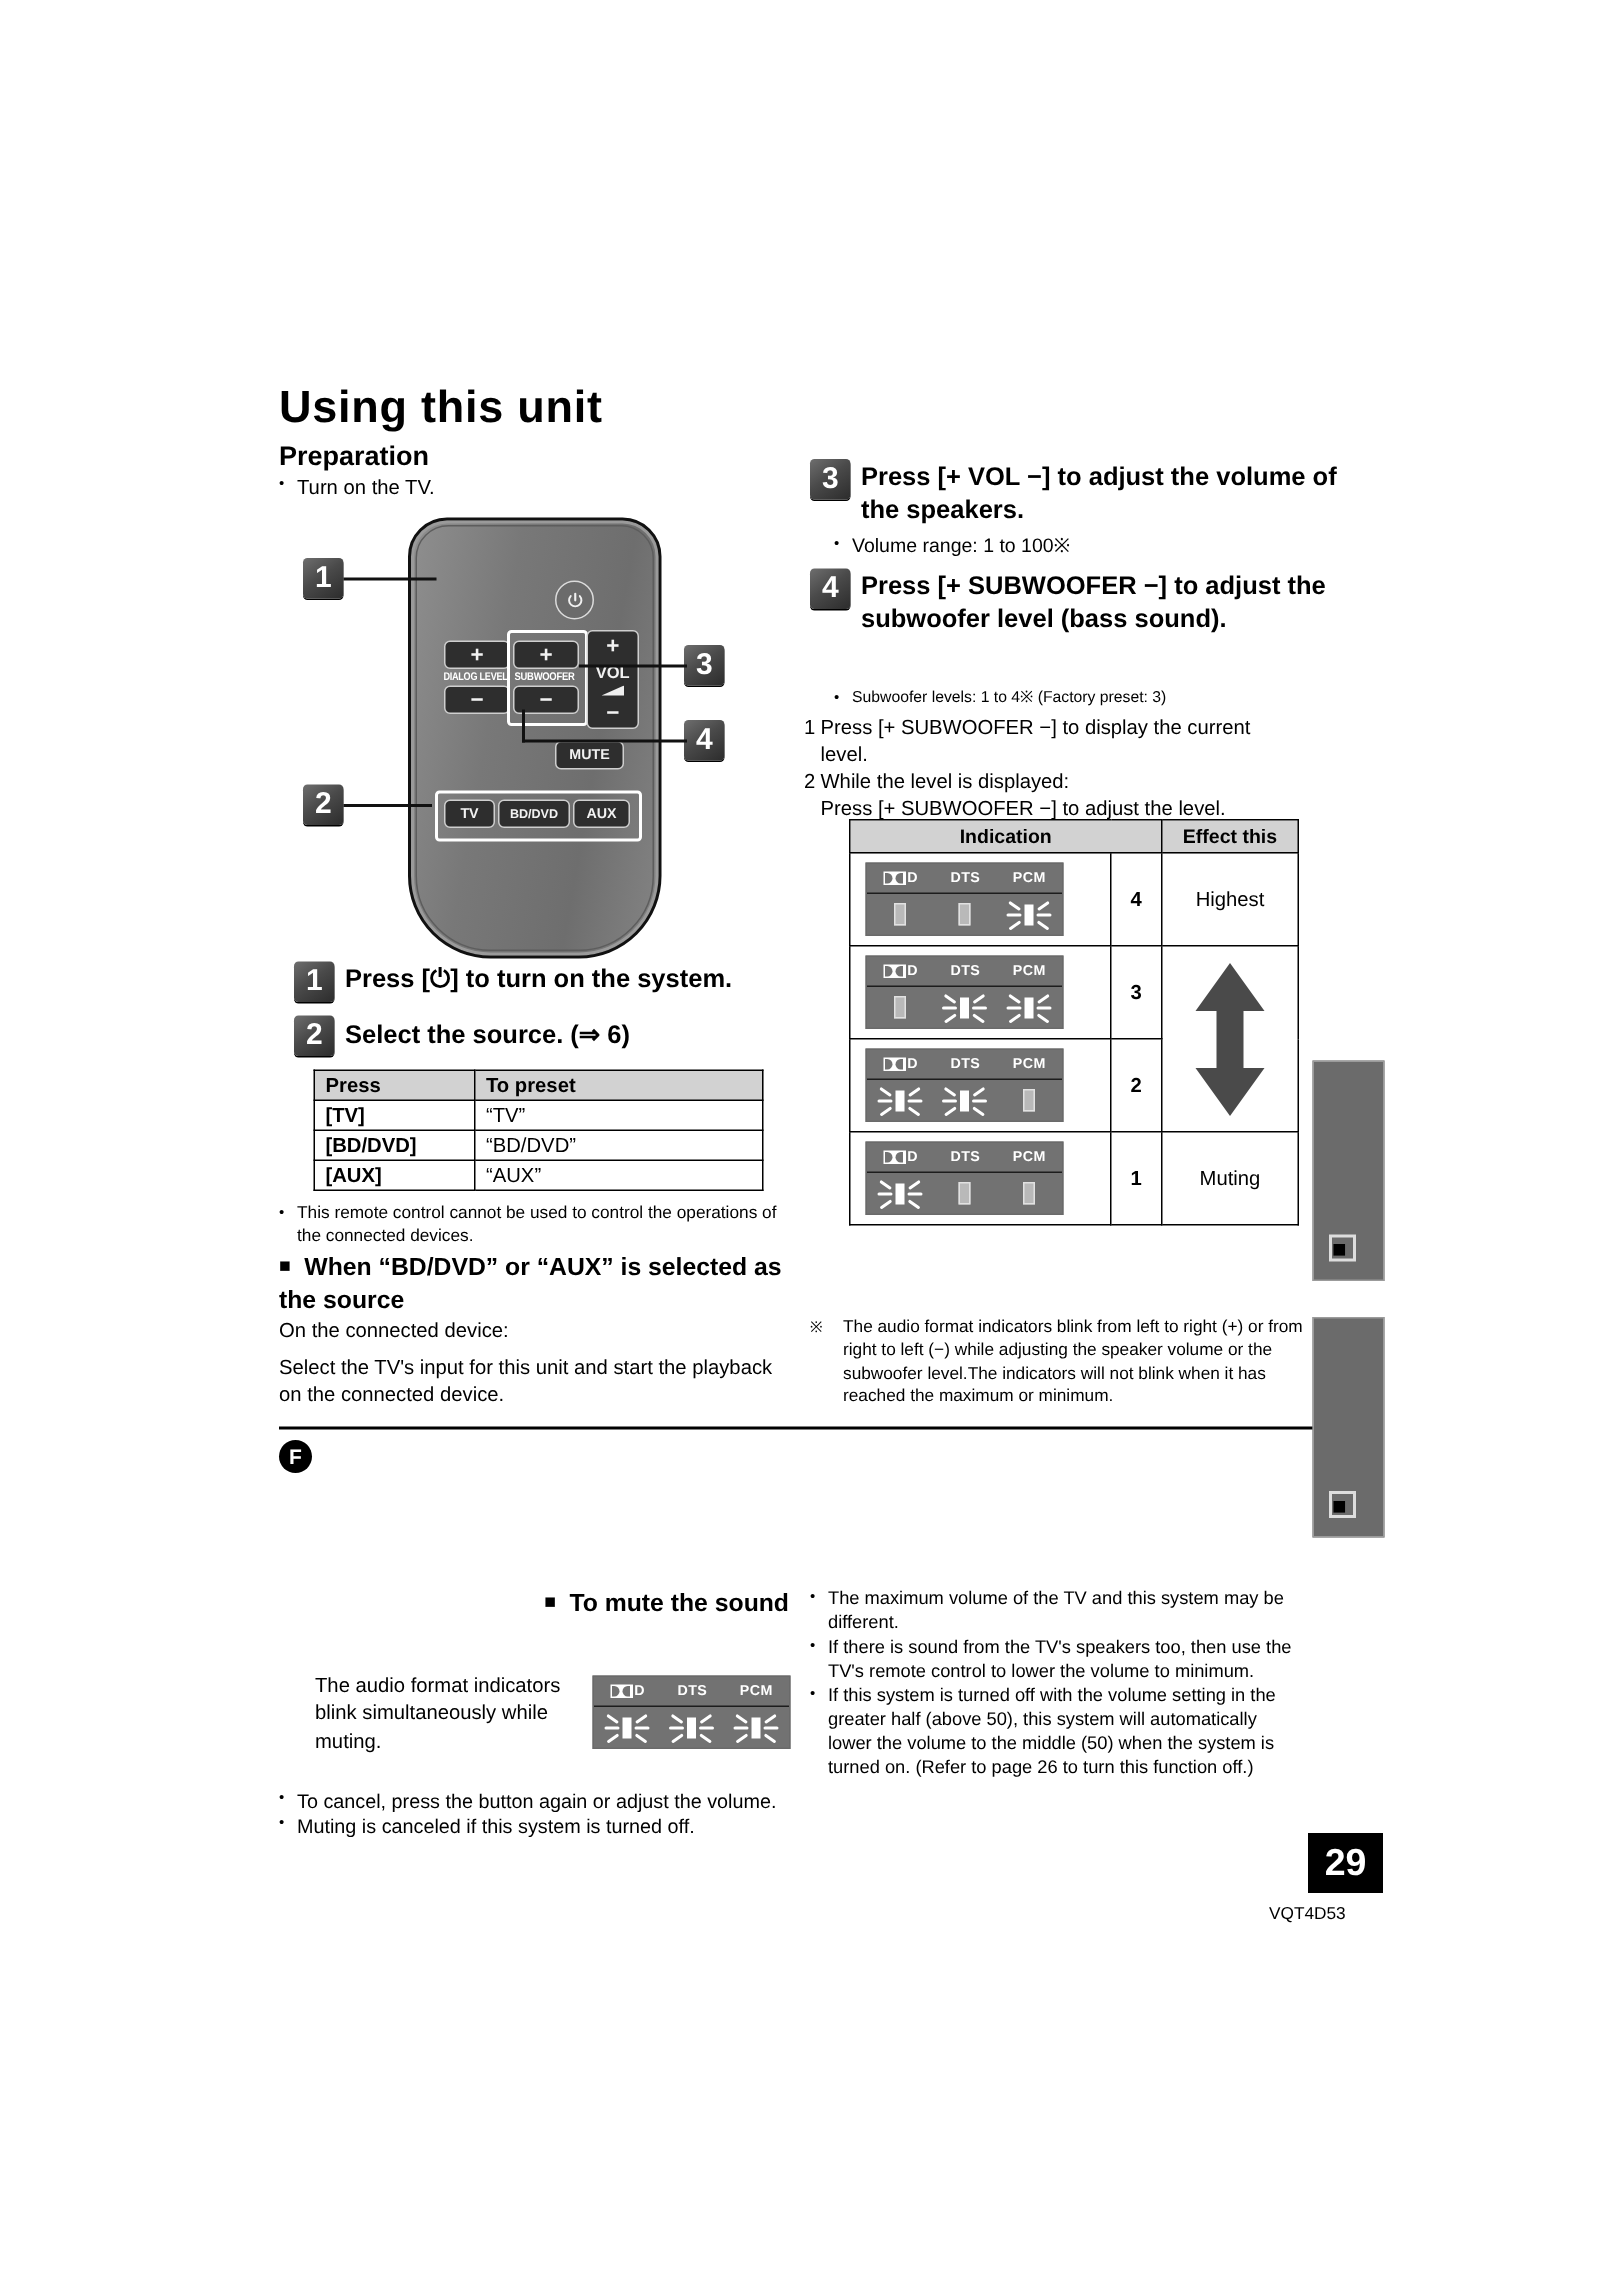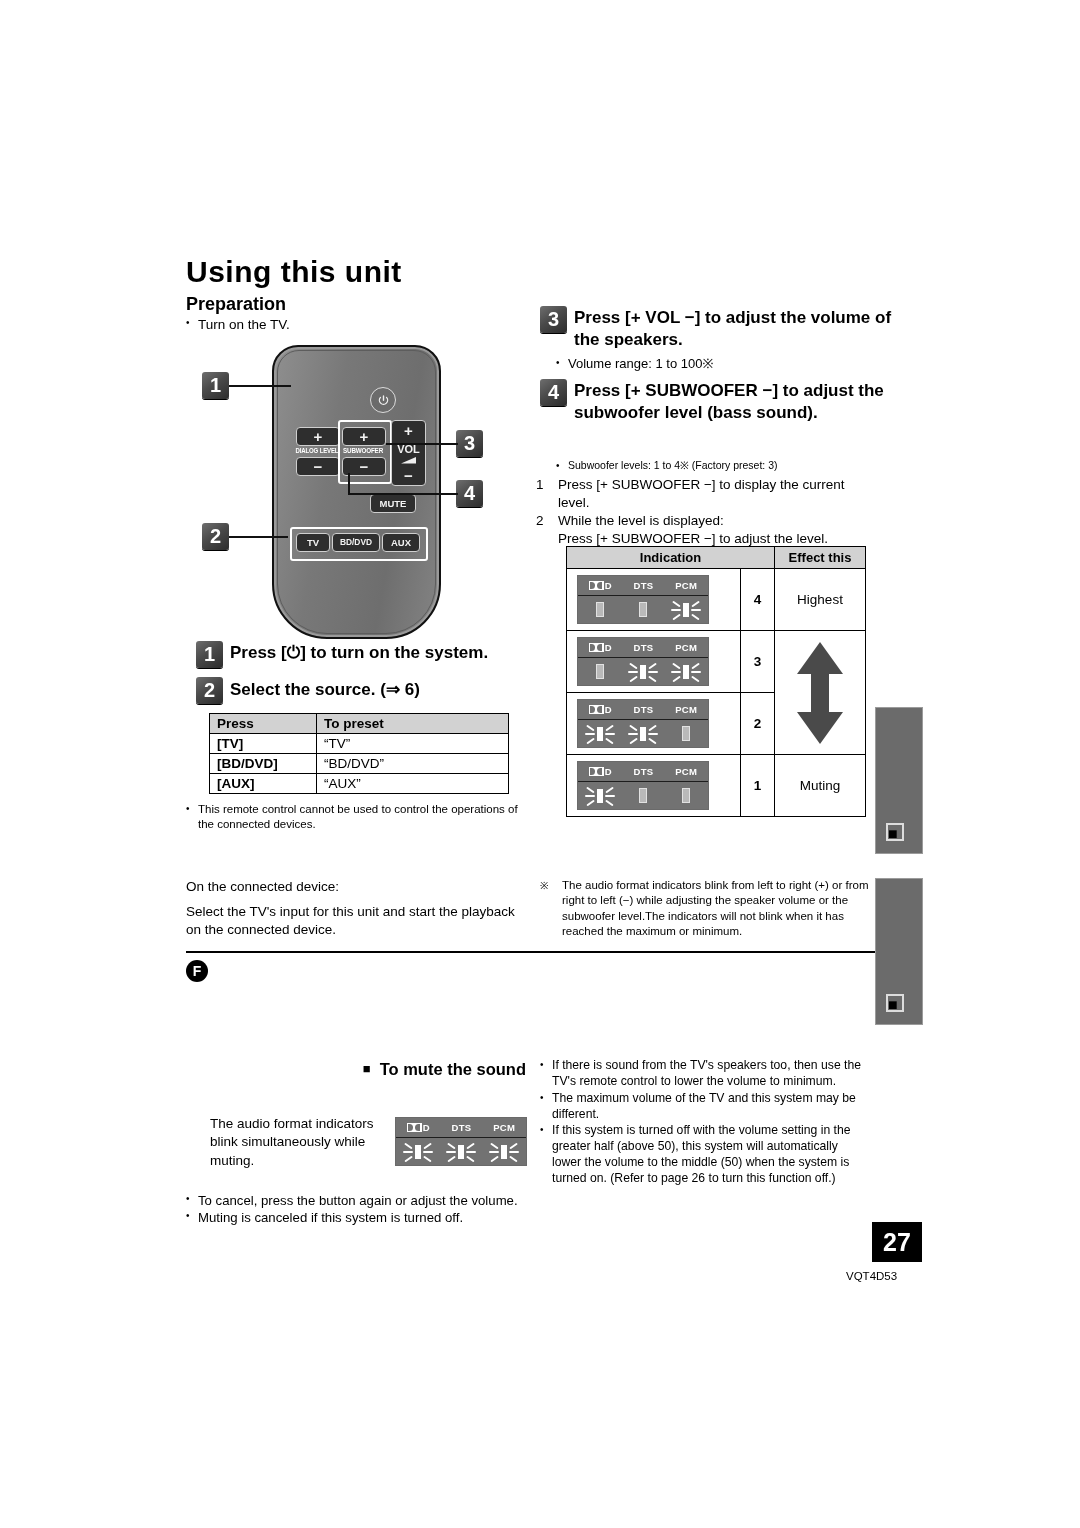--- a/index.html
+++ b/index.html
@@ -66,21 +66,21 @@
   #selinput{position:absolute;left:186px;top:903px;width:335px;font-size:13.5px;line-height:1.32;}
 
   
   #step3{position:absolute;left:540px;top:306px;}
   #step4{position:absolute;left:540px;top:379px;}
   .step-txt-r{position:absolute;left:34px;top:1px;width:320px;font-size:17px;font-weight:bold;line-height:1.28;}
   #vol-range{position:absolute;left:556px;top:356px;font-size:13px;}
   #sub-levels{position:absolute;left:556px;top:459px;font-size:10.5px;}
   .numstep{position:absolute;font-size:13.5px;line-height:1.3;}
   .numstep .n{position:absolute;left:0;top:0;}
-  .numstep .t{display:block;margin-left:22px;}
+  .numstep .t{display:block;margin-left:11px;}
 
   
   #ind-table{position:absolute;left:566px;top:546px;width:300px;border-collapse:collapse;}
   #ind-table td,#ind-table th{border:1px solid #000;}
   #ind-table th{background:#d2d2d2;font-size:13px;font-weight:bold;padding:3px 0;text-align:center;}
   .c-ind{width:163px;padding:6px 0 6px 10px;}
   .c-lvl{width:31px;text-align:center;font-size:13.5px;font-weight:bold;}
   .c-eff{text-align:center;font-size:13.5px;position:relative;}
 
   
@@ -227,20 +227,23 @@
       <td>[AUX]</td>
       <td>“AUX”</td>
     </tr>
   </tbody>
     </table>
 
   <div id="note-remote" class="bullet-line">
     <span>This remote control cannot be used to control the operations of the connected devices.</span>
   </div>
 
+  <div id="head-bdvd">
+    <span class="sqm">■</span><span>When “BD/DVD” or “AUX” is selected as the source</span>
+  </div>
   <div id="onconn">On the connected device:</div>
   <div id="selinput">Select the TV's input for this unit and start the playback on the connected device.</div>
 
   <div id="step3">
     <span class="numbox">3</span>
     <span class="step-txt-r">Press [+ VOL −] to adjust the volume of the speakers.</span>
   </div>
   <div id="vol-range" class="bullet-line">
     <span>Volume range: 1 to 100※</span>
   </div>
@@ -501,33 +504,33 @@
     <div class="bullet-line">
       <span>To cancel, press the button again or adjust the volume.</span>
     </div>
     <div class="bullet-line">
       <span>Muting is canceled if this system is turned off.</span>
     </div>
   </div>
 
   <div id="right-bullets">
     <div class="bullet-line" style="margin-bottom:1px;">
+      <span>The maximum volume of the TV and this system may be different.</span>
+    </div>
+    <div class="bullet-line" style="margin-bottom:1px;">
       <span>If there is sound from the TV's speakers too, then use the TV's remote control to lower the volume to minimum.</span>
-    </div>
-    <div class="bullet-line" style="margin-bottom:1px;">
-      <span>The maximum volume of the TV and this system may be different.</span>
     </div>
     <div class="bullet-line">
       <span>If this system is turned off with the volume setting in the greater half (above 50), this system will automatically lower the volume to the middle (50) when the system is turned on. (Refer to page 26 to turn this function off.)</span>
     </div>
   </div>
 
   <div class="sidetab" style="left:875px;top:707px;width:46px;height:145px;">
     <div class="sq" style="top:115px;"></div>
   </div>
   <div class="sidetab" style="left:875px;top:878px;width:46px;height:145px;">
     <div class="sq" style="top:115px;"></div>
   </div>
 
-  <div id="pgnum">27</div>
+  <div id="pgnum">29</div>
   <div id="vqt">VQT4D53</div>
 
 </div>
 
 </body></html>

